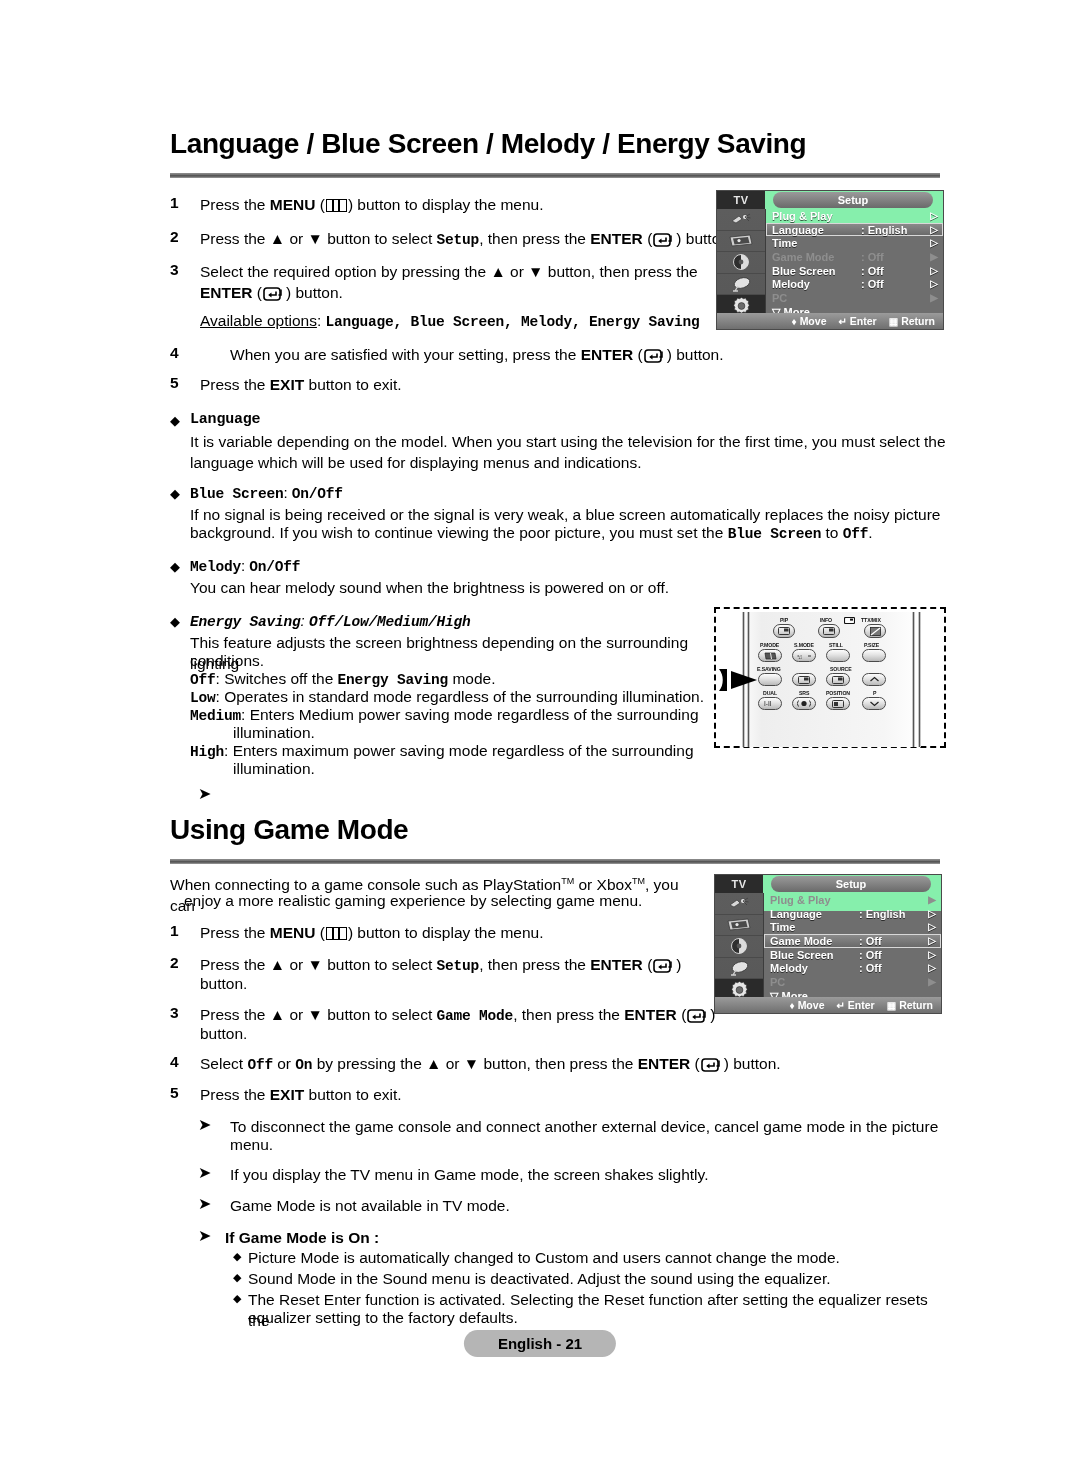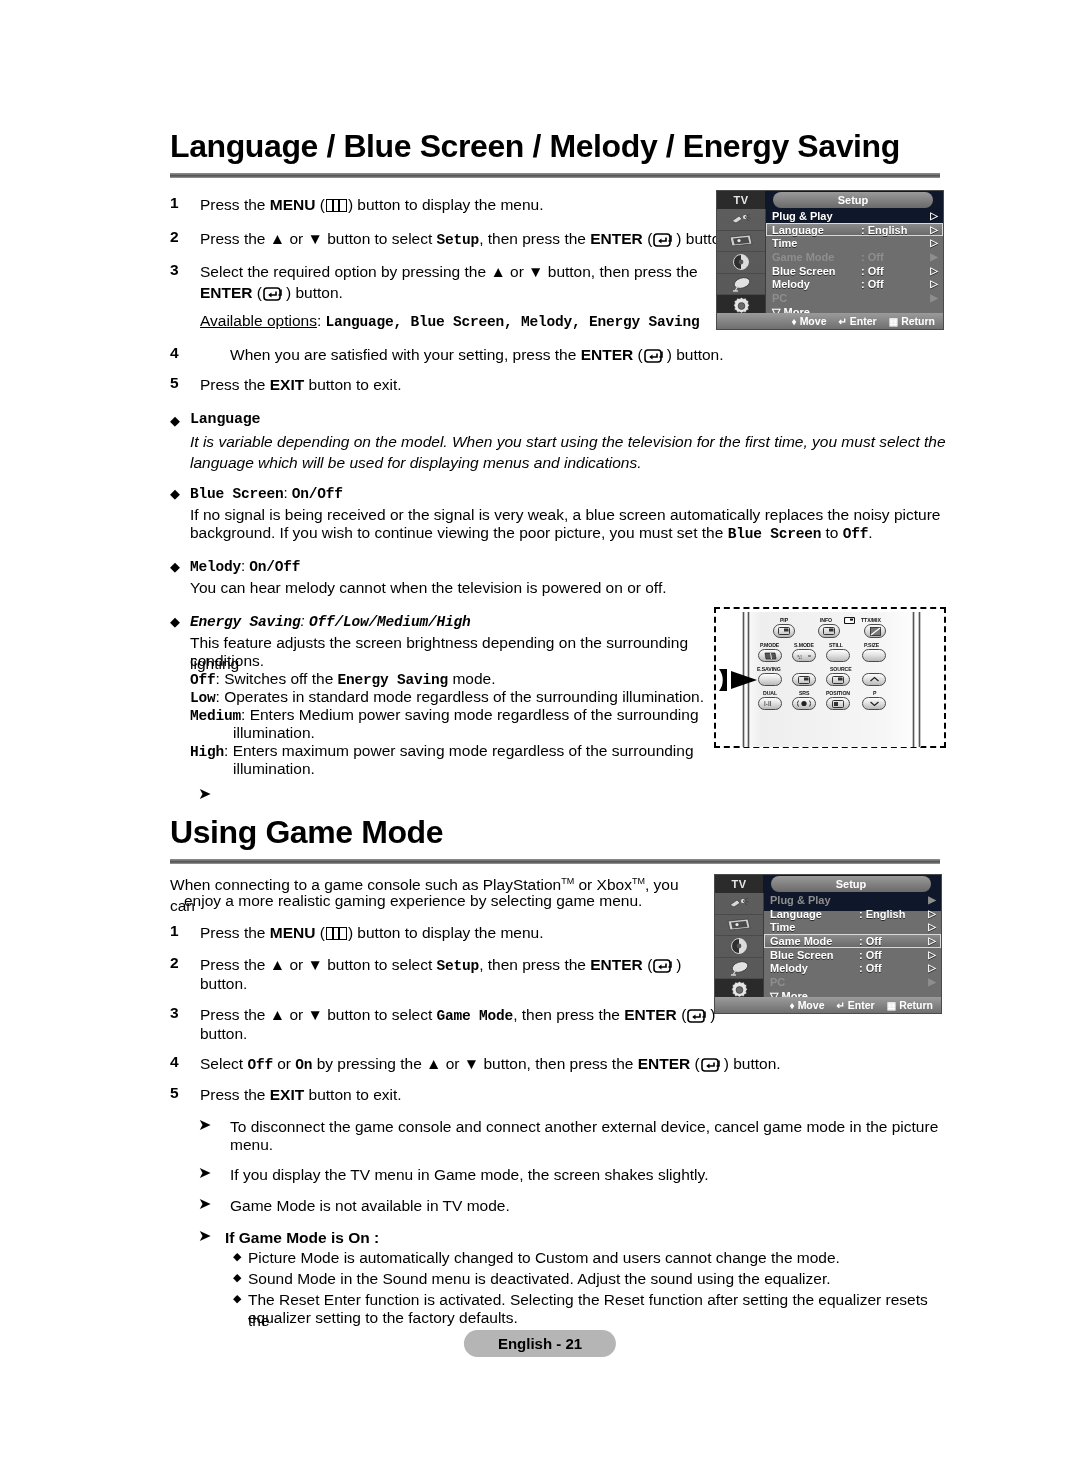--- a/index.html
+++ b/index.html
@@ -13,21 +13,21 @@
 
   
   .section{position:absolute;}
   .sec-head{position:relative;height:56px;}
   .sec-bar{
     position:absolute;left:0;top:0;width:20px;height:56px;
     background:linear-gradient(to right,#ffffff 0%,#8a8a8a 16%,#araraa 18%,#cfcfcf 40%,#f4f4f4 50%,#bdbdbd 62%,#7a7a7a 86%,#e9e9e9 100%);
   }
   .sec-title{
     position:absolute;left:30px;top:-4px;
-    font-size:32px;font-weight:bold;letter-spacing:-0.4px;
+    font-size:28px;font-weight:bold;letter-spacing:-0.4px;
     white-space:nowrap;
   }
   .sec-rule{
     position:absolute;left:30px;right:0;top:41px;height:5px;
     background:linear-gradient(to bottom,#8f8f8f 0%,#6e6e6e 40%,#4a4a4a 55%,#9e9e9e 100%);
   }
 
   
   .num{position:absolute;font-size:15.5px;font-weight:bold;}
   .txt{position:absolute;font-size:15.5px;line-height:21px;}
@@ -59,21 +59,21 @@
   .ico-enter svg{display:block;}
 
   
   .osd{
     position:absolute;width:228px;height:140px;
     background:#6e6e6e;
     font-family:"Liberation Sans", sans-serif;
     border:1px solid #4a4a4a;box-sizing:border-box;
     overflow:hidden;
   }
-  .osd-top{position:absolute;left:0;top:0;width:100%;height:36px;background:#0f172a;}
+  .osd-top{position:absolute;left:0;top:0;width:100%;height:36px;background:#86efac;}
   .osd-tv{
     position:absolute;left:0;top:0;width:48px;height:18px;
     background:#2b2b2b;color:#e8e8e8;font-size:11px;font-weight:bold;
     text-align:center;line-height:18px;letter-spacing:.5px;
   }
   .osd-tab{
     position:absolute;left:56px;top:1px;width:160px;height:16px;
     background:linear-gradient(to bottom,#9a9a9a,#6a6a6a);
     border-radius:9px;color:#fff;font-size:11px;font-weight:bold;
     text-align:center;line-height:16px;
@@ -202,36 +202,36 @@
         </svg></span>)<span> button.</span>
   </div>
 
   <div class="num" style="left:170px;top:374px;">5</div>
   <div class="txt" style="left:200px;top:374px;">
     <span>Press the </span><b>EXIT</b><span> button to exit.</span>
   </div>
 
   <div class="dia" style="left:170px;top:414px;">◆</div>
   <div class="bhead mono" style="left:190px;top:411px;">Language</div>
-  <div class="txt" style="left:190px;top:431px;width:760px;font-style:italic;">It is variable depending on the model. When you start using the television for the first time, you must select the language which will be used for displaying menus and indications.</div>
+  <div class="txt" style="left:190px;top:431px;width:760px;">It is variable depending on the model. When you start using the television for the first time, you must select the language which will be used for displaying menus and indications.</div>
 
   <div class="dia" style="left:170px;top:487px;">◆</div>
   <div class="bhead" style="left:190px;top:484px;">
     <span class="mono">Blue Screen</span><span>: </span><span class="mono">On/Off</span>
   </div>
   <div class="txt" style="left:190px;top:504px;width:760px;">If no signal is being received or the signal is very weak, a blue screen automatically replaces the noisy picture</div>
   <div class="txt" style="left:190px;top:522px;width:770px;">
     <span>background. If you wish to continue viewing the poor picture, you must set the </span><span class="mono">Blue Screen</span><span> to </span><span class="mono">Off</span><span>.</span>
   </div>
 
   <div class="dia" style="left:170px;top:560px;">◆</div>
   <div class="bhead" style="left:190px;top:557px;">
     <span class="mono">Melody</span><span>: </span><span class="mono">On/Off</span>
   </div>
-  <div class="txt" style="left:190px;top:577px;width:700px;">You can hear melody cannot when the television is powered on or off.</div>
+  <div class="txt" style="left:190px;top:577px;width:700px;">You can hear melody sound when the brightness is powered on or off.</div>
 
   <div class="dia" style="left:170px;top:615px;">◆</div>
   <div class="bhead" style="left:190px;top:612px;font-style:italic;">
     <span class="mono">Energy Saving</span><span>: </span><span class="mono">Off/Low/Medium/High</span>
   </div>
   <div class="txt" style="left:190px;top:632px;width:520px;">This feature adjusts the screen brightness depending on the surrounding lighting</div>
   <div class="txt" style="left:190px;top:650px;">conditions.</div>
 
   <div class="txt" style="left:190px;top:668px;">
     <span class="mono">Off</span>: <span>Switches off the </span><span class="mono">Energy Saving</span><span> mode.</span>

